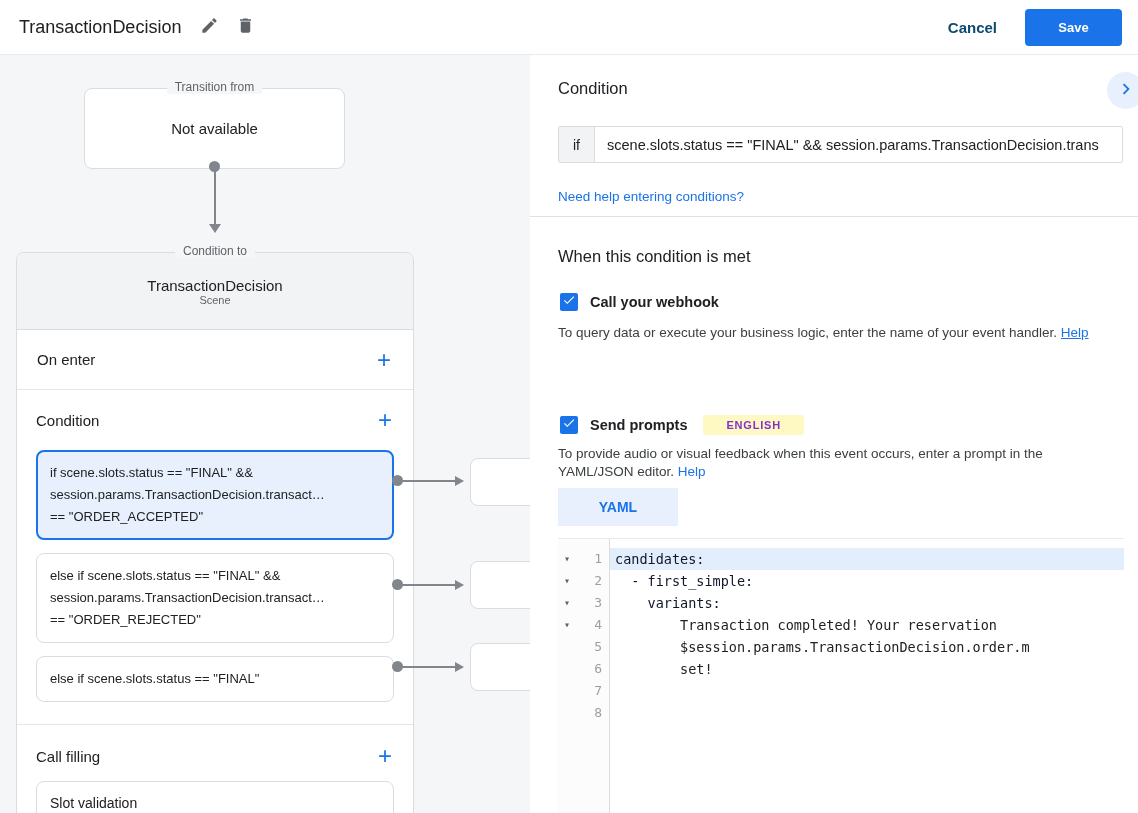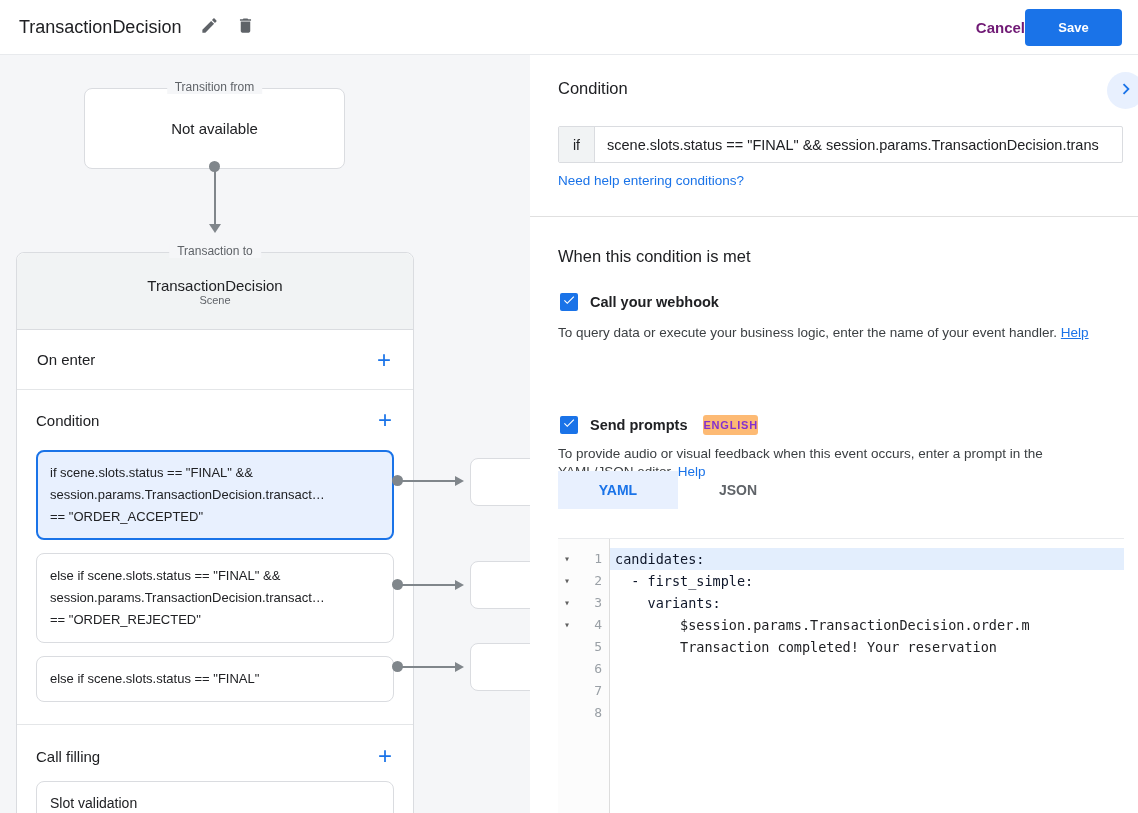--- a/index.html
+++ b/index.html
@@ -9,22 +9,22 @@
 
   
   .topbar { position: absolute; left: 0; top: 0; width: 1138px; height: 55px;
             background: #fff; border-bottom: 1px solid #e8eaed;
             display: flex; align-items: center; padding: 0 16px; }
   .topbar-title { font-size: 18px; color: #202124; margin-left: 3px; }
   .icon-btn { width: 36px; height: 36px; border: none; background: transparent; cursor: pointer;
               display: flex; align-items: center; justify-content: center; border-radius: 50%; }
   .icon-btn svg { fill: #5f6368; }
   .topbar-spacer { flex: 1; }
-  .cancel-link { color: #701a75; font-size: 15px; font-weight: 600; background: none; border: none;
-                 cursor: pointer; font-family: inherit; }
+  .cancel-link { color: #0c4a6e; font-size: 15px; font-weight: 600; background: none; border: none;
+                 cursor: pointer; margin-right: 28px; font-family: inherit; }
   .save-btn { background: #1a73e8; color: #fff; font-size: 13px; font-weight: 600; border: none;
               border-radius: 4px; width: 97px; height: 37px; cursor: pointer; font-family: inherit; }
 
   
   .canvas { position: absolute; left: 0; top: 55px; width: 530px; height: 758px;
             background: #f5f6f8; overflow: hidden; }
   .legend { position: absolute; top: -9px; left: 50%; transform: translateX(-50%);
             background: #f5f6f8; padding: 0 8px; font-size: 12px; color: #5f6368; white-space: nowrap; }
 
   .tf-box { position: absolute; left: 84px; top: 33px; width: 261px; height: 81px;
@@ -83,21 +83,21 @@
   .chevron-btn svg { fill: #1a73e8; }
 
   .if-row { position: absolute; left: 28px; top: 71px; width: 565px; height: 37px;
             display: flex; border: 1px solid #dadce0; border-radius: 2px; background: #fff; }
   .if-label { width: 36px; background: #f1f3f4; border-right: 1px solid #dadce0;
               display: flex; align-items: center; justify-content: center;
               font-size: 14px; color: #202124; flex: none; }
   .if-value { flex: 1; display: flex; align-items: center; padding: 0 12px; font-size: 14.5px;
               color: #202124; white-space: nowrap; overflow: hidden; }
 
-  .link { color: #1a73e8; text-decoration: none; cursor: pointer; }
+  .link { color: #1a73e8; text-decoration: none; cursor: pointer; margin-top: 16px; }
   .link.underline { text-decoration: underline; }
   .help-cond { position: absolute; left: 28px; top: 118px; font-size: 13.5px; }
 
   .panel-divider { position: absolute; left: 0; top: 161px; width: 608px; height: 1px; background: #e0e0e0; }
 
   .when-title { position: absolute; left: 28px; top: 192px; font-size: 16.5px; color: #202124; }
 
   .check-row { position: absolute; left: 28px; display: flex; align-items: center; cursor: pointer; }
   .checkbox { width: 18px; height: 18px; background: #1a73e8; border-radius: 2px; margin: 0 12px 0 2px;
               display: flex; align-items: center; justify-content: center; flex: none; }
@@ -109,24 +109,24 @@
   .desc { position: absolute; left: 28px; font-size: 13.5px; line-height: 17px; color: #3c4043; }
   .desc-webhook { top: 269px; }
   .desc-prompts { top: 390px; width: 558px; line-height: 18px; }
 
   .text-input { position: absolute; left: 28px; top: 296px; width: 565px; height: 37px;
                 border: 1px solid #dadce0; border-radius: 4px; display: flex; align-items: center;
                 padding: 0 12px; font-size: 14.5px; color: #202124; background: #fff; }
   .caret { display: inline-block; width: 1.5px; height: 17px; background: #202124; margin-left: 1px;
            vertical-align: middle; }
 
-  .badge { background: #fdba74; color: #8430ce; font-size: 11px; font-weight: 600;
-           letter-spacing: 0.8px; padding: 4px 0; border-radius: 3px; margin-left: 16px; }
-
-  .tabs { position: absolute; left: 28px; top: 416px; display: flex; }
+  .badge { background: #fef9c3; color: #8430ce; font-size: 11px; font-weight: 600;
+           letter-spacing: 0.8px; padding: 4px 23px; border-radius: 3px; margin-left: 16px; }
+
+  .tabs { position: absolute; left: 28px; top: 433px; display: flex; flex-direction: column; }
   .tab { width: 120px; height: 38px; display: flex; align-items: center; justify-content: center;
          font-size: 14px; font-weight: 600; color: #5f6368; cursor: pointer; background: none;
          border: none; font-family: inherit; }
   .tab.active { background: #e8f0fe; color: #1a73e8; }
 
   .editor { position: absolute; left: 28px; top: 483px; width: 566px; height: 275px;
             border-top: 1px solid #e8eaed; display: flex; font-family: "DejaVu Sans Mono", monospace;
             font-size: 13.5px; line-height: 22px; background: #fff; cursor: text; }
   .gutter { width: 52px; flex: none; background: #fcfcfc; border-right: 1px solid #ddd; padding-top: 9px; }
   .gutter-row { display: flex; height: 22px; align-items: center; }
@@ -168,21 +168,21 @@
     <div class="tf-box">
       <span class="legend">Transition from</span>
       <span class="tf-text">Not available</span>
     </div>
 
     <div class="dot" style="left:209px; top:106px;"></div>
     <div class="vline" style="left:214px; top:114px; height:56px;"></div>
     <div class="arrow-down" style="left:209px; top:169px;"></div>
 
     <div class="tt-container">
-      <span class="legend">Transaction to</span>
+      <span class="legend">Condition to</span>
       <div class="tt-header">
         <div class="tt-title">TransactionDecision</div>
         <div class="tt-subtitle">Scene</div>
       </div>
 
       <div class="section-row">
         <span class="section-label">On enter</span>
         <button class="plus-btn">+</button>
       </div>
 
@@ -324,20 +324,21 @@
           </div>
         <div class="gutter-row">
             <span class="fold"></span>
             <span class="lnum">8</span>
           </div>
       </div>
       <div class="code">
         <div class="code-line hl key">candidates:</div>
         <div class="code-line key">  - first_simple:</div>
         <div class="code-line key">    variants:</div>
+        <div class="code-line">        Transaction completed! Your reservation</div>
         <div class="code-line">        $session.params.TransactionDecision.order.m</div>
-        <div class="code-line">        Transaction completed! Your reservation</div>
+        <div class="code-line">        set!</div>
         <div class="code-line"></div>
       </div>
     </div>
 
   </div>
 </div>
 
 </body></html>

